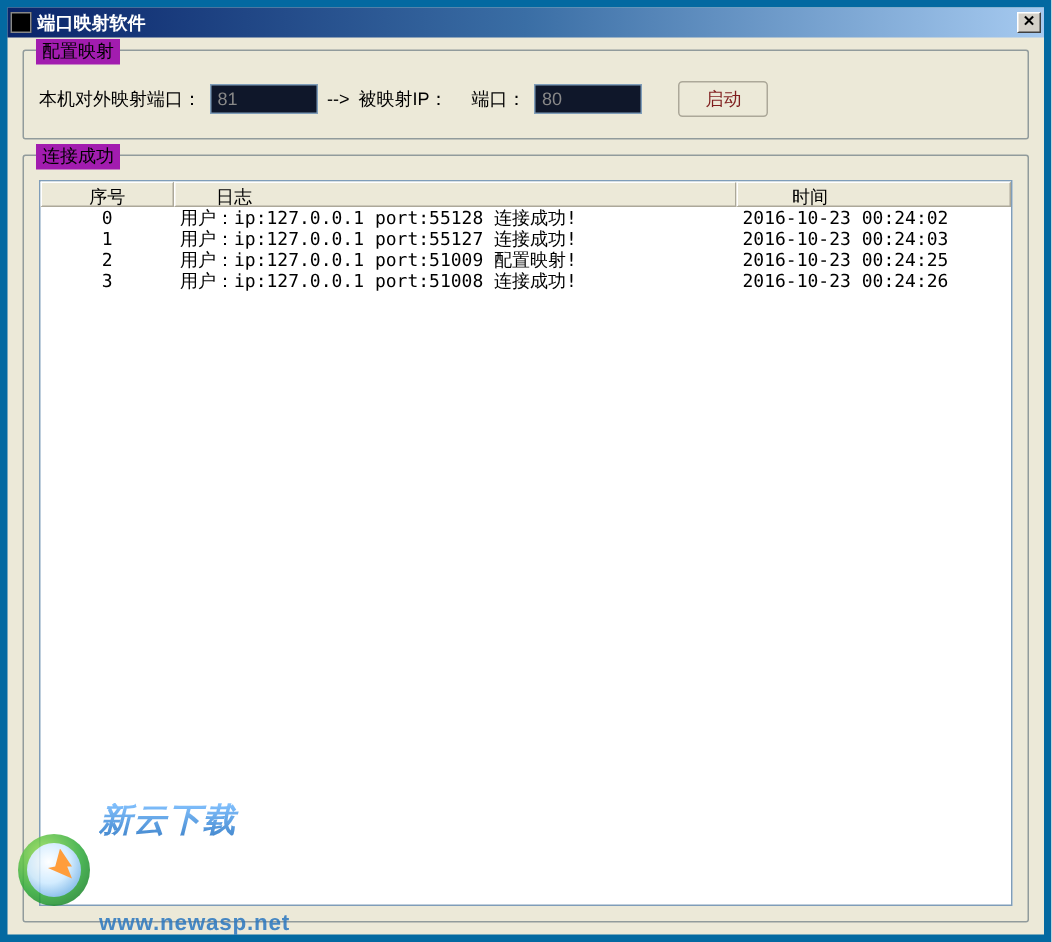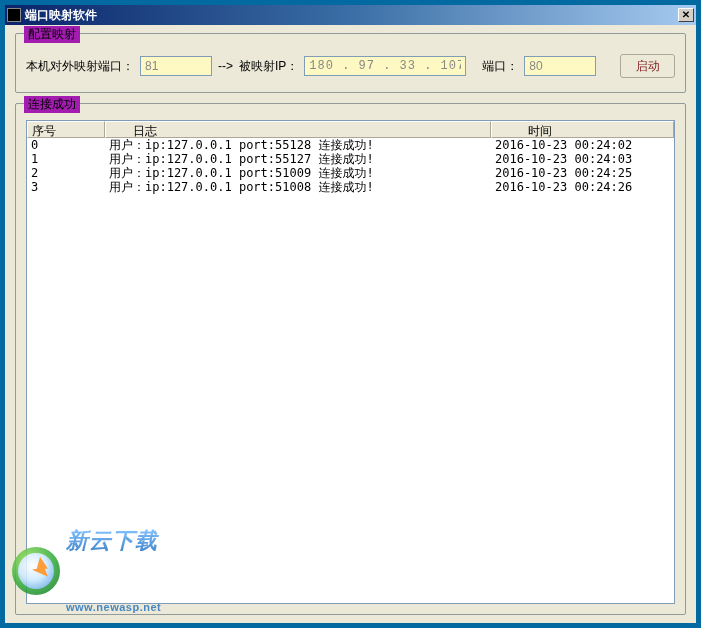--- a/index.html
+++ b/index.html
@@ -75,21 +75,21 @@
     .config-row {
       display: flex;
       align-items: center;
       gap: 6px;
       padding: 4px 0;
     }
     .label { white-space: nowrap; }
     .input-sunken {
       height: 20px;
       border: 1px solid #7f9db9;
-      background: #fef9c3;
+      background: #0f172a;
       color: #888;
       padding: 0 4px;
       font-family: inherit;
       font-size: 12px;
     }
     .input-port { width: 72px; }
     .input-ip {
       width: 170px;
       text-align: left;
       letter-spacing: 1px;
@@ -128,41 +128,41 @@
     .listview-header-cell {
       border-right: 1px solid #aca899;
       border-bottom: 1px solid #aca899;
       border-top: 1px solid #fff;
       border-left: 1px solid #fff;
       padding: 1px 4px;
       font-size: 12px;
       overflow: hidden;
       white-space: nowrap;
     }
-    .col-seq { width: 78px; }
+    .col-seq { width: 89px; text-align: center; }
     .col-log { flex: 1; padding-left: 27px; }
     .col-time { width: 183px; padding-left: 36px; }
     .listview-body {
       flex: 1;
       overflow: auto;
       font-family: "SimSun", "宋体", monospace;
     }
     .listview-row {
       display: flex;
       height: 14px;
       line-height: 14px;
     }
     .listview-cell {
       padding: 0 4px;
       overflow: hidden;
       white-space: nowrap;
     }
     .watermark {
       position: absolute;
-      bottom: 15px;
+      bottom: 4px;
       left: 12px;
       display: flex;
       align-items: center;
       gap: 6px;
       opacity: 0.85;
       pointer-events: none;
     }
     .watermark-logo {
       width: 48px;
       height: 48px;
@@ -196,21 +196,21 @@
       font-size: 22px;
       font-weight: bold;
       font-style: italic;
       background: linear-gradient(#6fb8ff, #1f6fc2);
       -webkit-background-clip: text;
       background-clip: text;
       color: transparent;
       letter-spacing: 1px;
     }
     .watermark-url {
-      font-size: 11px;
+      font-size: 15px;
       color: #2a77c0;
       font-weight: bold;
       letter-spacing: 0.5px;
       margin-top: 48px;
     }
   </style>
 </head>
 <body>
 
 <div class="window">
@@ -221,21 +221,20 @@
   </div>
 
   <div class="client-area">
     <div class="groupbox-simple">
       <div class="groupbox-title">配置映射</div>
       <div class="config-row">
         <span class="label">本机对外映射端口：</span>
         <input class="input-sunken input-port" disabled="" value="81" style="">
         <span class="label">--&gt;</span>
         <span class="label">被映射IP：</span>
-        <input class="input-sunken input-ip" disabled="" value="180 . 97 . 33 . 107" style="">
         <span class="label" style="margin-left:10px">端口：</span>
         <input class="input-sunken input-port" disabled="" value="80" style="">
         <button class="btn">启动</button>
       </div>
     </div>
 
     <div class="groupbox-simple groupbox-log">
       <div class="groupbox-title">连接成功</div>
       <div class="listview">
         <div class="listview-header">
@@ -249,21 +248,21 @@
               <div class="listview-cell col-log">用户：ip:127.0.0.1  port:55128  连接成功!</div>
               <div class="listview-cell col-time">2016-10-23 00:24:02</div>
             </div>
             <div class="listview-row">
               <div class="listview-cell col-seq">1</div>
               <div class="listview-cell col-log">用户：ip:127.0.0.1  port:55127  连接成功!</div>
               <div class="listview-cell col-time">2016-10-23 00:24:03</div>
             </div>
             <div class="listview-row">
               <div class="listview-cell col-seq">2</div>
-              <div class="listview-cell col-log">用户：ip:127.0.0.1  port:51009  连接成功!</div>
+              <div class="listview-cell col-log">用户：ip:127.0.0.1  port:51009  配置映射!</div>
               <div class="listview-cell col-time">2016-10-23 00:24:25</div>
             </div>
             <div class="listview-row">
               <div class="listview-cell col-seq">3</div>
               <div class="listview-cell col-log">用户：ip:127.0.0.1  port:51008  连接成功!</div>
               <div class="listview-cell col-time">2016-10-23 00:24:26</div>
             </div>
           </div>
       </div>
     </div>

